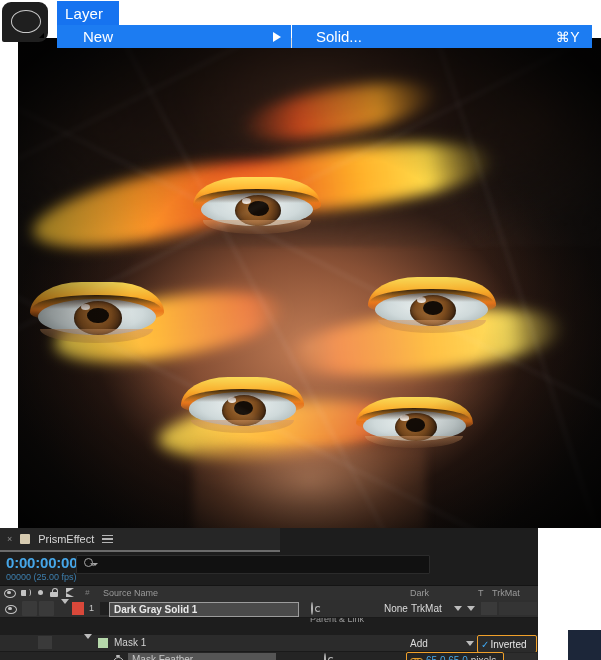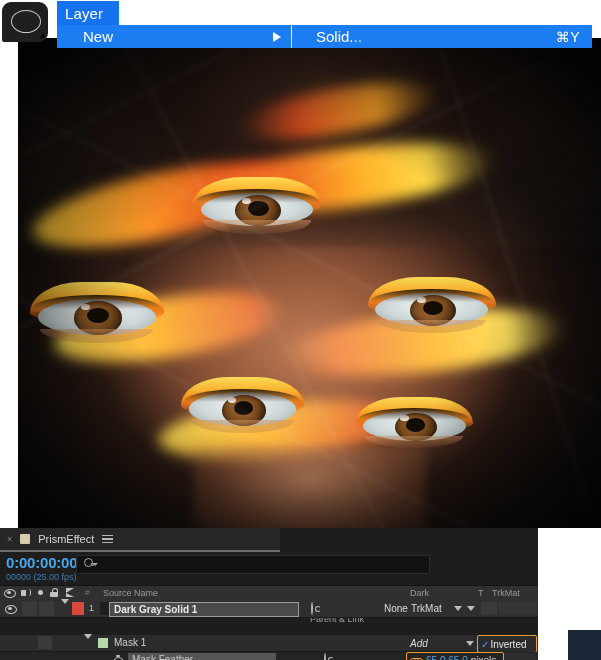--- a/index.html
+++ b/index.html
@@ -361,21 +361,21 @@
     background:#2b2b2b; border-bottom:1px solid #1a1a1a;
   }
   .mask1-row .cell { position:absolute; left:38px; top:1px; width:14px; height:13px; background:#3a3a3a; }
   .mask1-row .chev { position:absolute; left:84px; top:4px; }
   .mask1-row .swatch { position:absolute; left:98px; top:3px; width:10px; height:10px; background:#b6d8ab; }
   .mask1-row .lbl { position:absolute; left:114px; top:2px; color:#d2d2d2; font-size:10px; }
   .mask1-row .addsel {
     position:absolute; left:410px; top:1px; width:64px; height:14px;
     display:flex; align-items:center; justify-content:space-between;
   }
-  .mask1-row .addsel span { color:#dcdcdc; font-size:10px;font-style:italic; }
+  .mask1-row .addsel span { color:#dcdcdc; font-size:10px; }
   .inv-box {
     position:absolute; left:477px; top:0px; width:58px; height:16px;
     border:1.6px solid #f0a02a; border-radius:2px;
     display:flex; align-items:center; background:#2b2b2b;
   }
   .inv-box .chk { color:#3fa9f5; font-size:10px; margin-left:3px; }
   .inv-box .txt { color:#e6e6e6; font-size:10px; margin-left:1px; }
 
   
   .feather-row {

